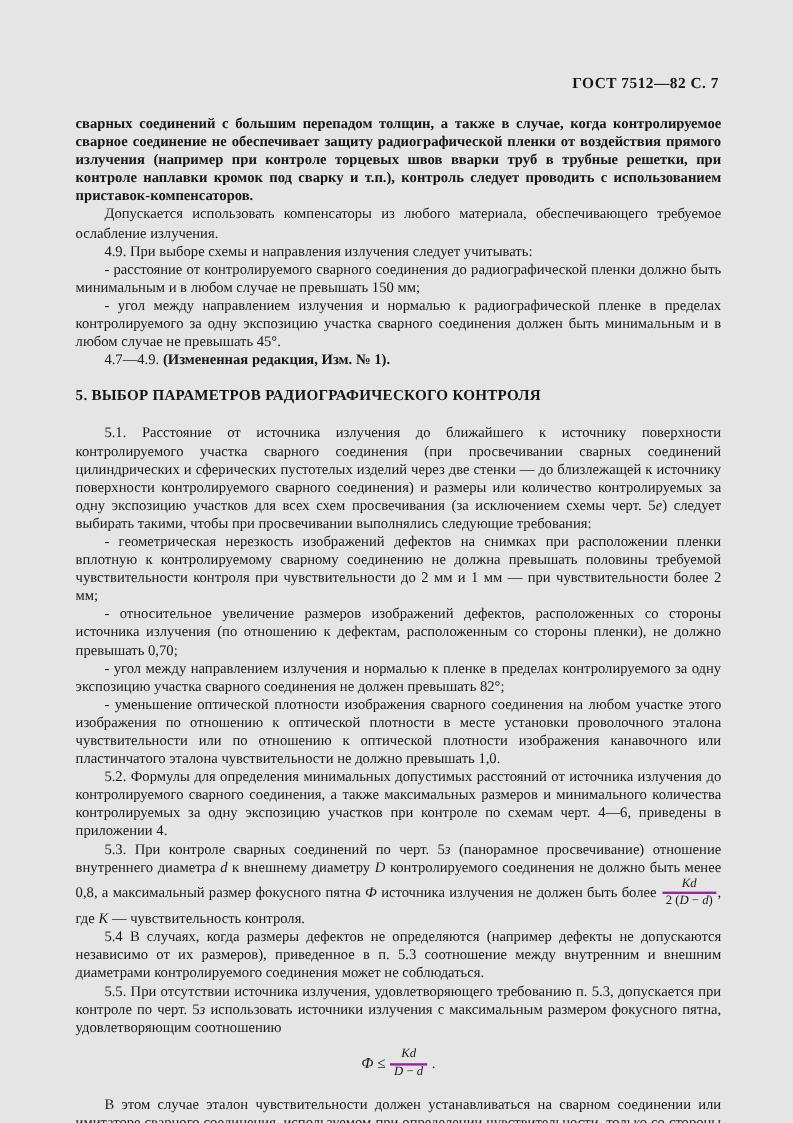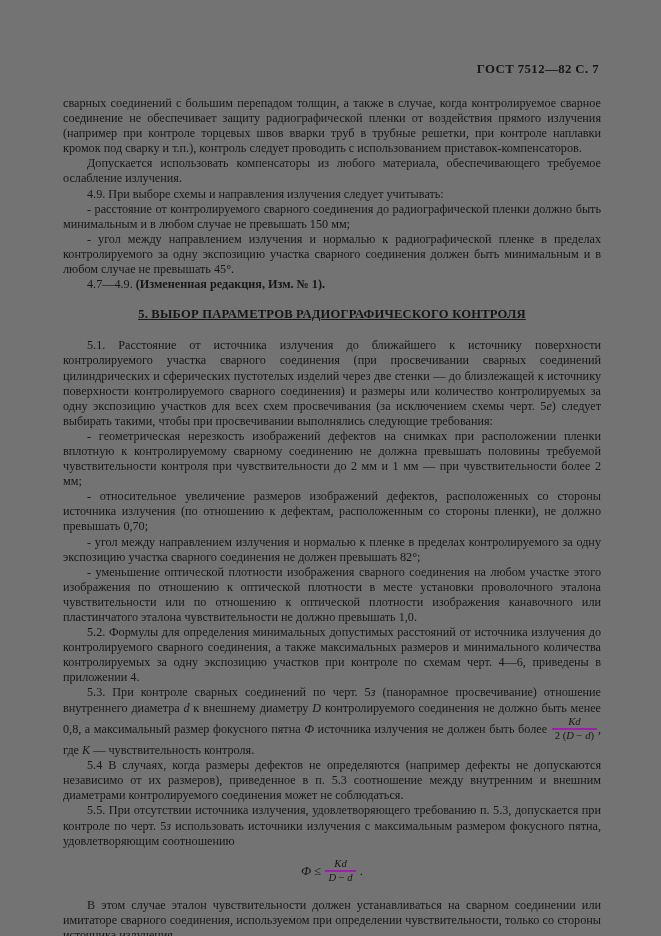--- a/index.html
+++ b/index.html
@@ -8,45 +8,43 @@
     background: #ffffff;
     color: #161616;
     font-family: "Liberation Serif", "DejaVu Serif", serif;
     -webkit-font-smoothing: antialiased;
   }
   .page {
     box-sizing: border-box;
     width: 661px; height: 936px;
     padding: 62px 60px 30px 63px;
     overflow: hidden;
-    background: #737373;
+    background: #e5e5e5;
   }
   .doc-header {
     text-align: right;
     font-weight: bold;
     font-size: 12.8px;
     letter-spacing: 0.4px;
     margin: 0 2px 19px 0;
     line-height: 15px;
   }
   .body-text {
     font-size: 12.2px;
     line-height: 15.1px;
     text-align: justify;
   }
   p.para { margin: 0; text-indent: 24px; }
-  p.para.noindent { text-indent: 0; }
+  p.para.noindent { text-indent: 0; font-weight: bold; }
   h2.heading {
     font-size: 12.6px;
     font-weight: bold;
-    text-align: center;
     text-indent: 0;
     margin: 15px 0 16px 0;
     letter-spacing: 0.2px;
-    text-decoration: underline;
   }
   .b { font-weight: bold; }
   .i { font-style: italic; }
   .frac {
     display: inline-block;
     vertical-align: middle;
     text-align: center;
     font-size: 10.6px;
     line-height: 1.2;
     text-indent: 0;

